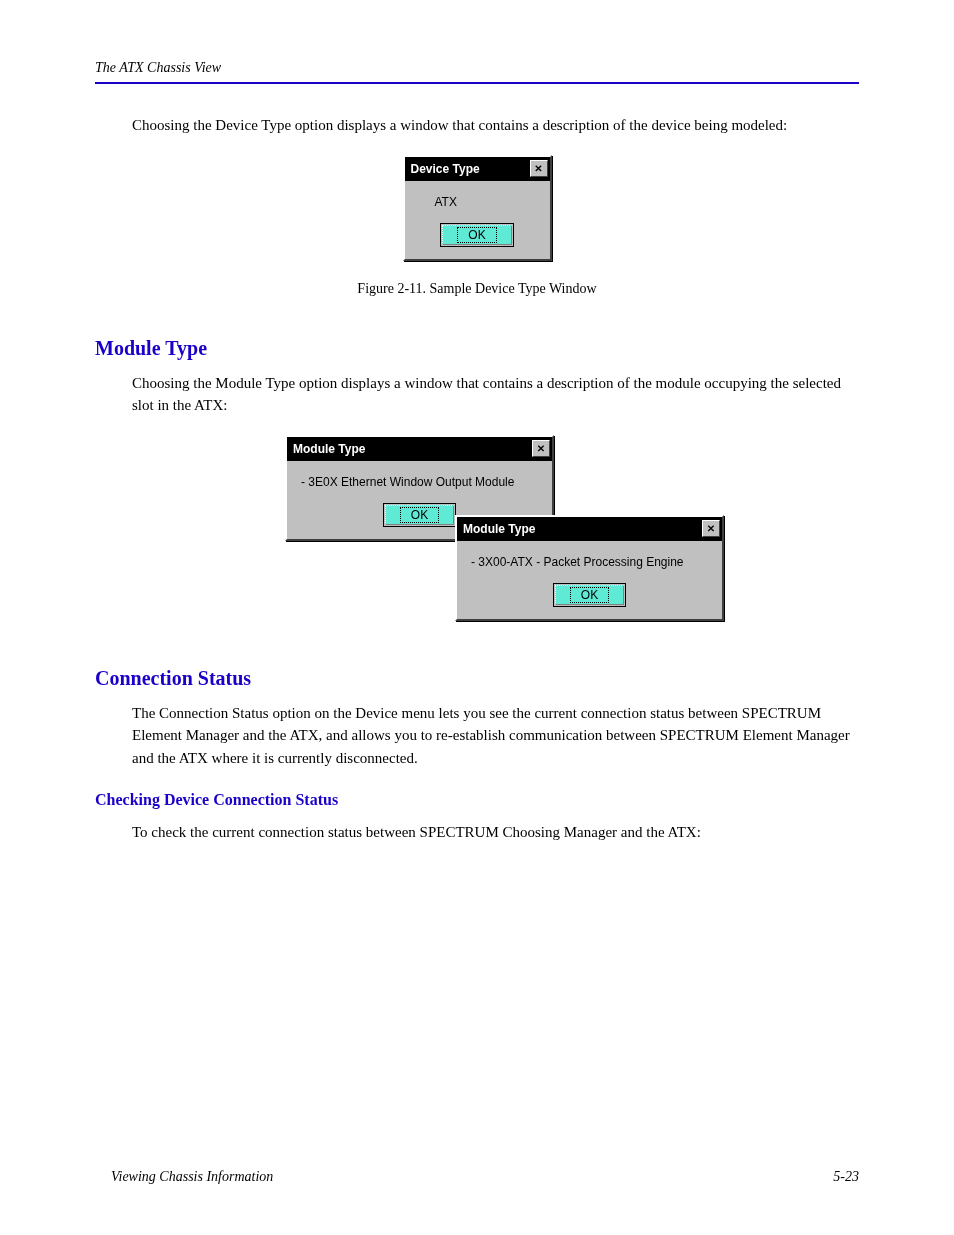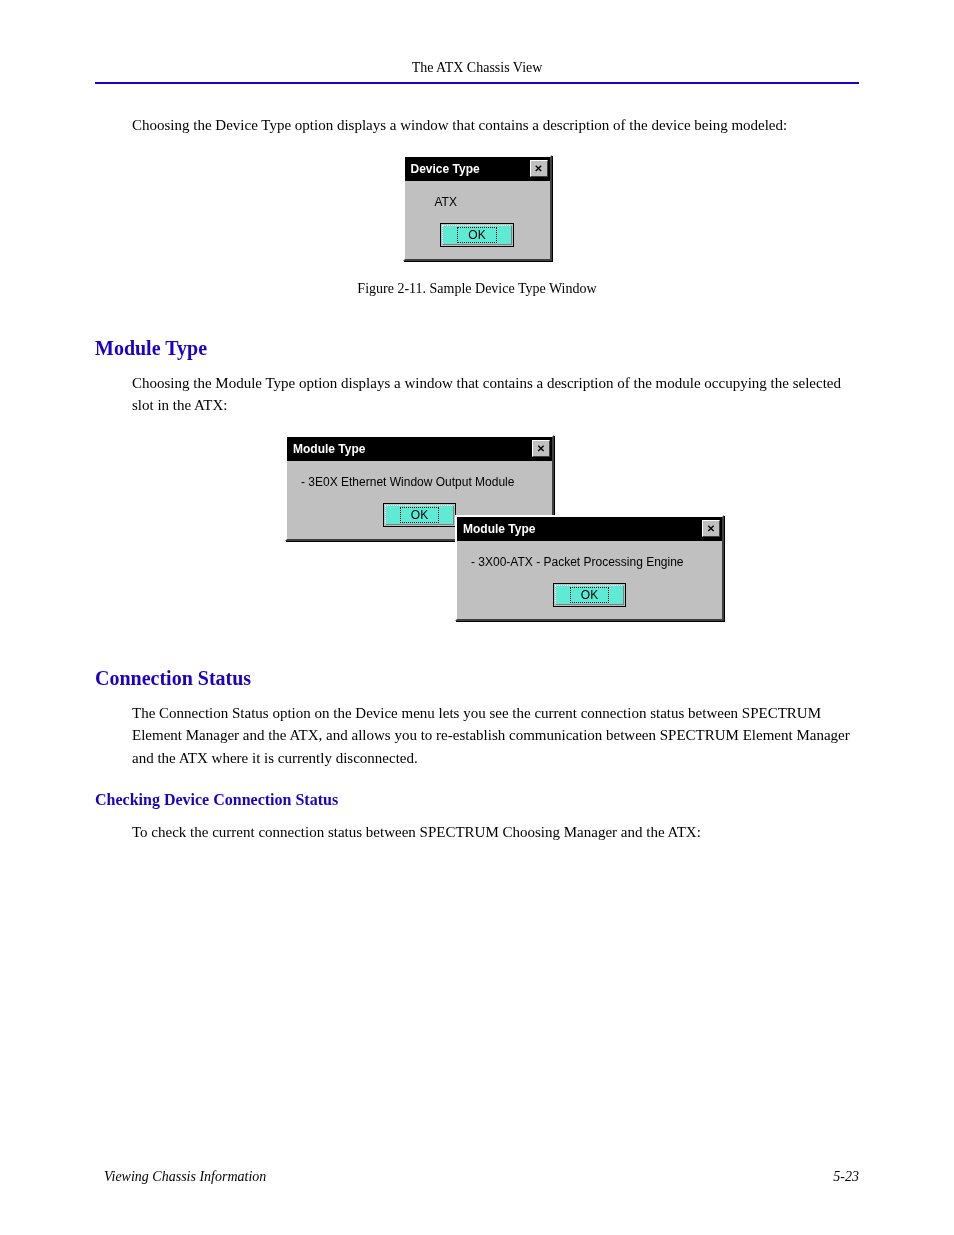--- a/index.html
+++ b/index.html
@@ -11,23 +11,24 @@
   }
   .page {
     width: 954px;
     height: 1235px;
     position: relative;
     box-sizing: border-box;
     padding: 60px 95px 50px 95px;
   }
   .header-row {
     width: 100%;
+    font-style: italic;
     font-size: 14px;
     display: flex;
-    justify-content: center;
+    justify-content: flex-start;
     margin-bottom: 6px;
   }
   .hr-line {
     border: none;
     border-top: 2px solid #1a00c8;
     margin: 0 0 30px 0;
   }
   .body-text {
     font-size: 15px;
     line-height: 1.5;
@@ -39,21 +40,21 @@
     margin: 20px 0 40px 0;
   }
   .section-title {
     font-size: 20px;
     font-weight: bold;
     color: #1a00c8;
     margin: 22px 0 12px 0;
   }
   .footer {
     position: absolute;
-    left: 104px;
+    left: 111px;
     right: 95px;
     bottom: 50px;
     display: flex;
     justify-content: space-between;
     font-style: italic;
     font-size: 14px;
   }
 
   
   .dialog-wrap {

